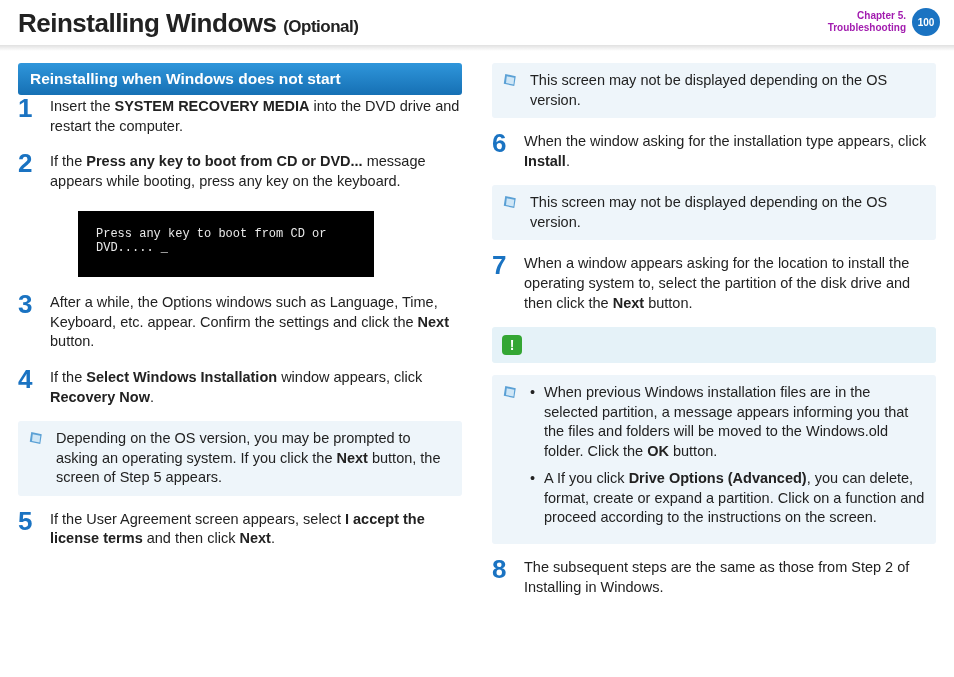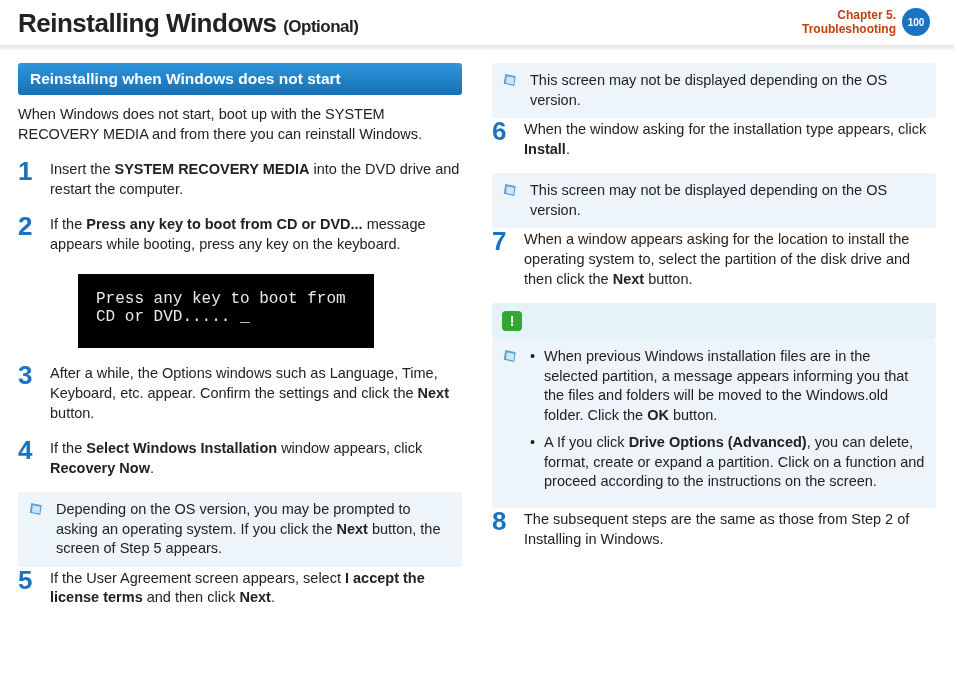--- a/index.html
+++ b/index.html
@@ -11,41 +11,41 @@
     width: 954px;
     height: 677px;
     background: #fff;
     position: relative;
     overflow: hidden;
   }
   .header {
     display: flex;
     align-items: flex-start;
     justify-content: space-between;
-    padding: 8px 24px 6px 18px;
+    padding: 8px 14px 6px 18px;
   }
   .page-title {
     font-size: 26px;
     font-weight: 700;
     letter-spacing: -0.5px;
   }
   .page-title .optional {
     font-size: 17px;
     font-weight: 700;
   }
   .chapter-block {
     display: flex;
     align-items: center;
     gap: 6px;
   }
   .chapter-text {
     text-align: right;
-    color: #c2410c;
-    font-weight: 700;
-    font-size: 12px;
+    color: #a21caf;
+    font-weight: 700;
+    font-size: 10px;
     line-height: 1.2;
   }
   .page-badge {
     background: #1a73c2;
     color: #fff;
     font-weight: 700;
     font-size: 10px;
     width: 28px;
     height: 28px;
     border-radius: 14px;
@@ -67,21 +67,20 @@
     flex: 1;
     min-width: 0;
   }
   .section-bar {
     background: linear-gradient(to bottom, #2f96db, #1670b4);
     color: #fff;
     font-weight: 700;
     font-size: 15.5px;
     padding: 7px 12px;
     border-radius: 3px;
-    margin-bottom: 10px;
   }
   .intro {
     margin-bottom: 14px;
     line-height: 1.35;
   }
   .step {
     display: flex;
     gap: 10px;
     margin-bottom: 14px;
   }
@@ -96,21 +95,21 @@
     flex: 1;
     line-height: 1.35;
     padding-top: 2px;
   }
   .note {
     display: flex;
     gap: 8px;
     background: #eef5fa;
     border-radius: 3px;
     padding: 8px 10px;
-    margin-bottom: 0;
+    margin-bottom: 12px;
     line-height: 1.35;
   }
   .note-icon {
     flex-shrink: 0;
     width: 20px;
     height: 20px;
     display: flex;
     align-items: flex-start;
     justify-content: center;
     color: #5aa0d5;
@@ -124,21 +123,21 @@
     color:#fff;
     font-weight:900;
     font-size:14px;
     display:flex;align-items:center;justify-content:center;
     line-height:1;
   }
   .bootbox {
     background:#000;
     color:#eaeaea;
     font-family:"Courier New", monospace;
-    font-size:16px;
+    font-size:12px;
     padding:16px 18px 22px 18px;
     margin:20px 0 14px 60px;
     width:260px;
   }
   .bullets { list-style:none; padding:0; margin:0; }
   .bullets li { position:relative; padding-left:14px; margin-bottom:8px; line-height:1.35; }
   .bullets li::before { content:"•"; position:absolute; left:0; top:0; }
   b { font-weight:700; }
 </style>
 </head>
@@ -156,21 +155,20 @@
     </div>
     <div class="page-badge">100</div>
   </div>
 </div>
 <div class="divider"></div>
 
 <div class="columns">
 
   <div class="col">
     <div class="section-bar">Reinstalling when Windows does not start</div>
-    <div class="intro">When Windows does not start, boot up with the SYSTEM RECOVERY MEDIA and from there you can reinstall Windows.</div>
 
     <div class="step">
       <div class="step-num">1</div>
       <div class="step-body">
         <span>Insert the </span><b>SYSTEM RECOVERY MEDIA</b><span> into the DVD drive and restart the computer.</span>
       </div>
     </div>
 
     <div class="step">
       <div class="step-num">2</div>

